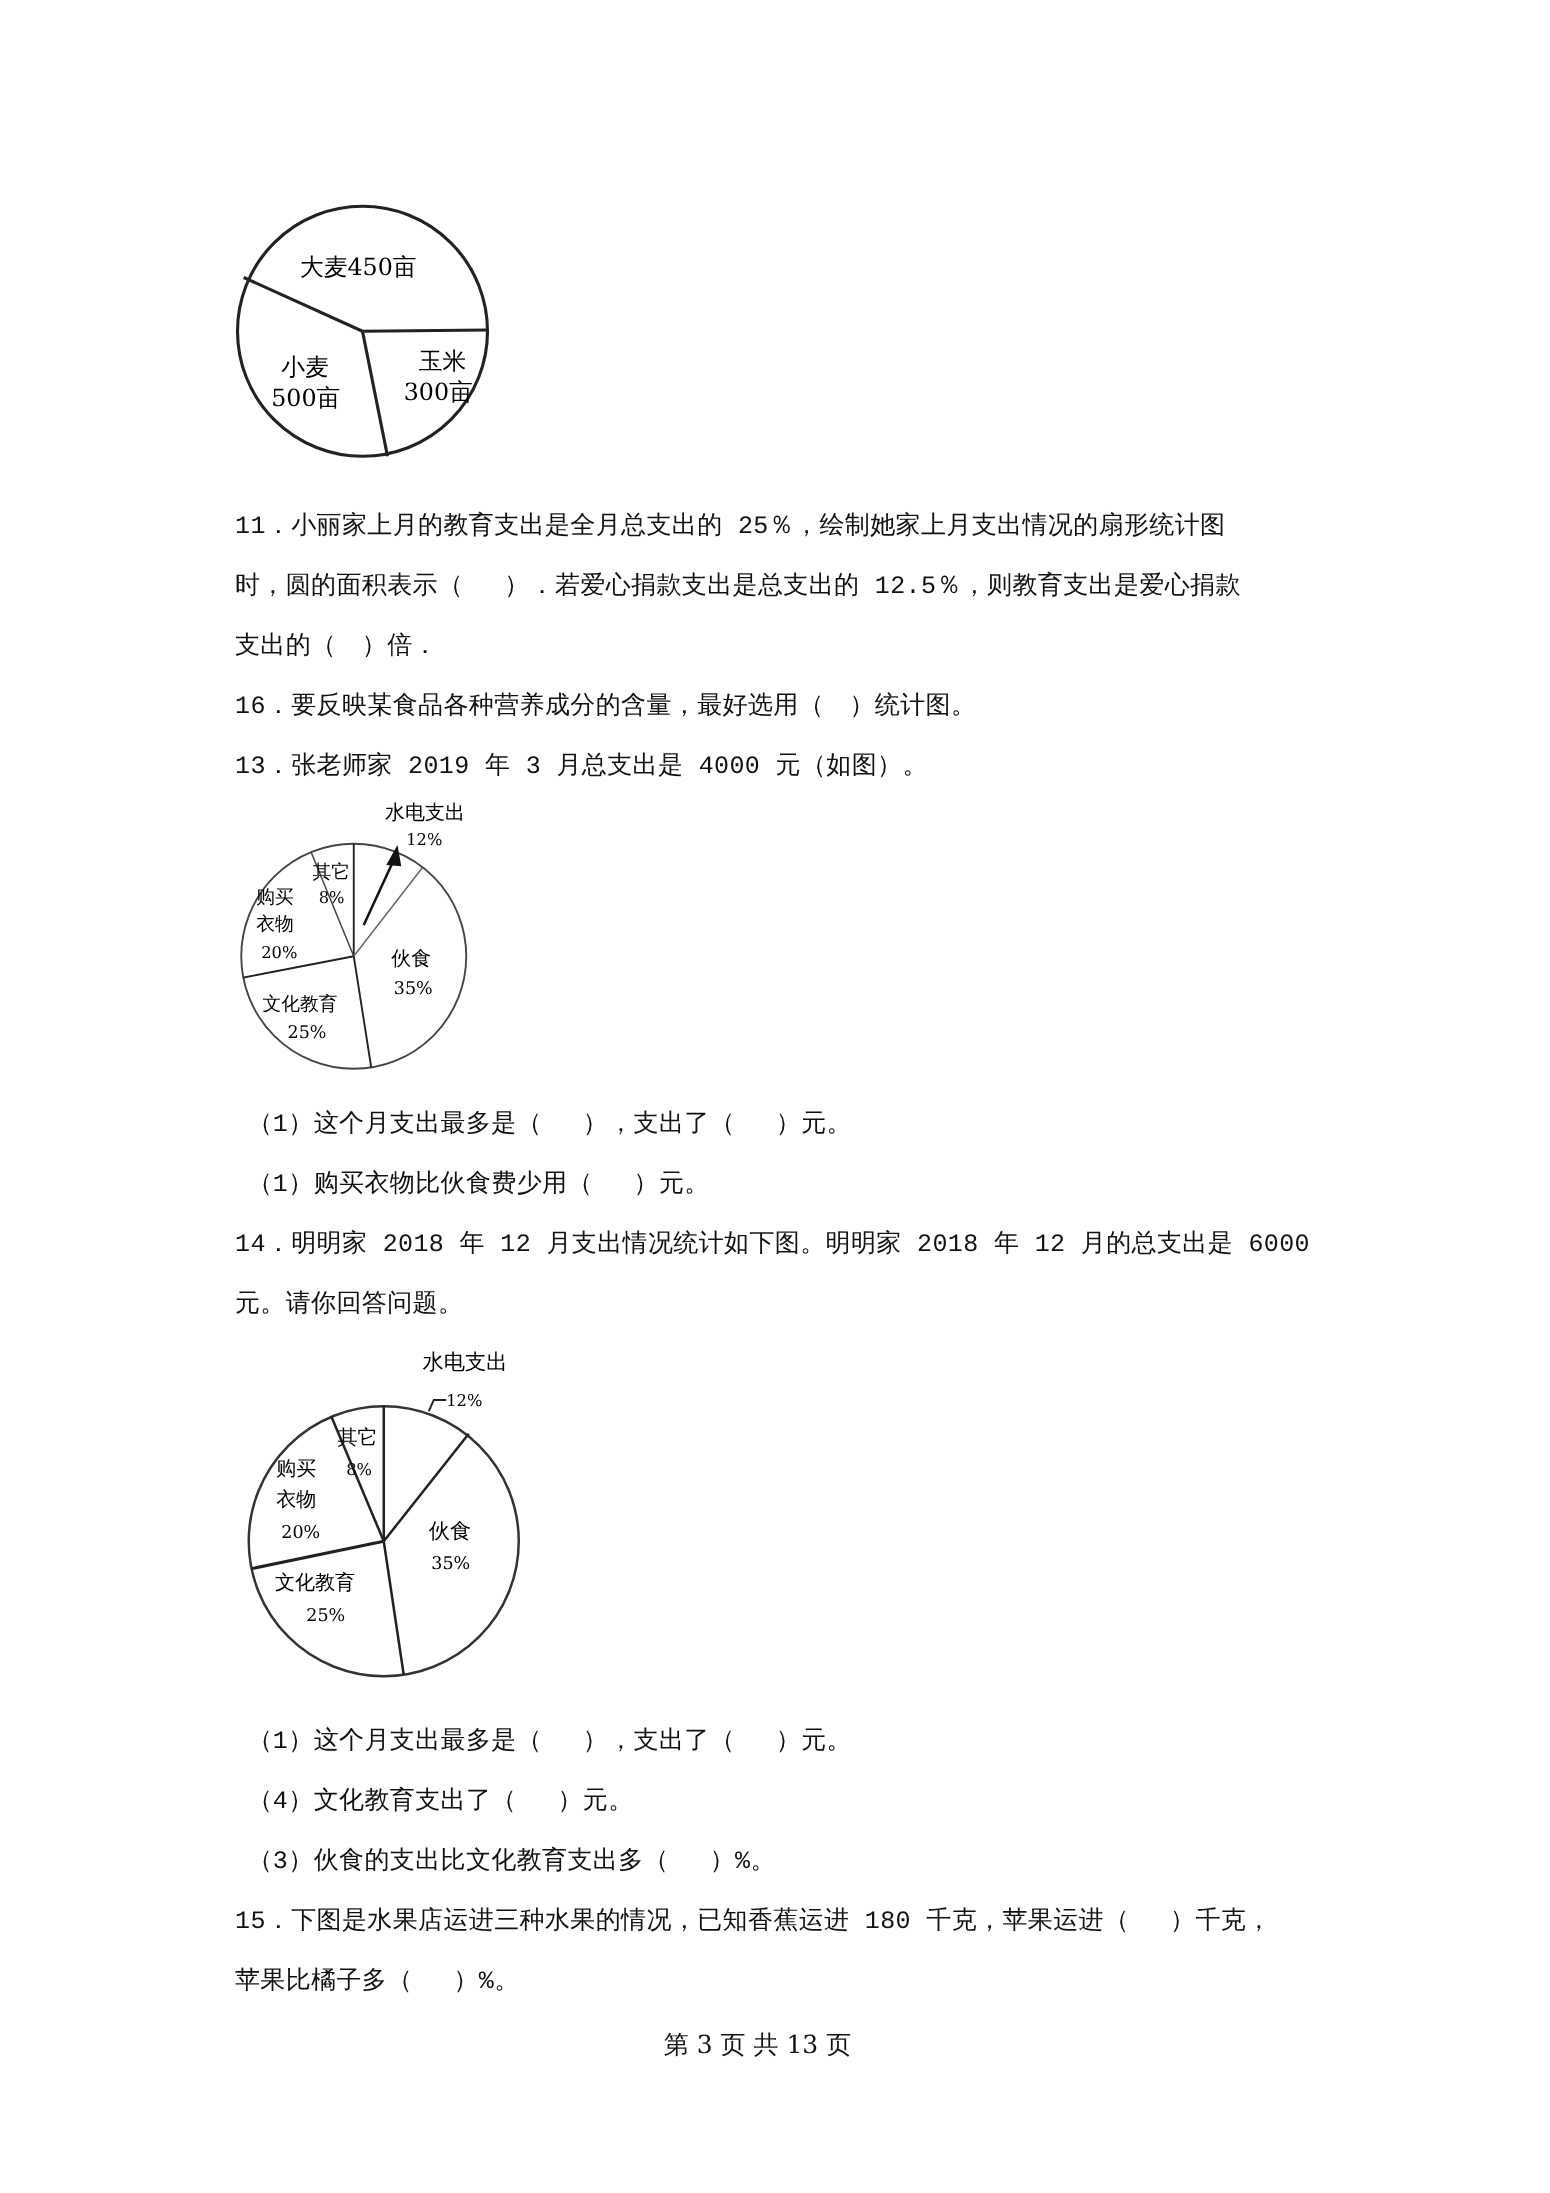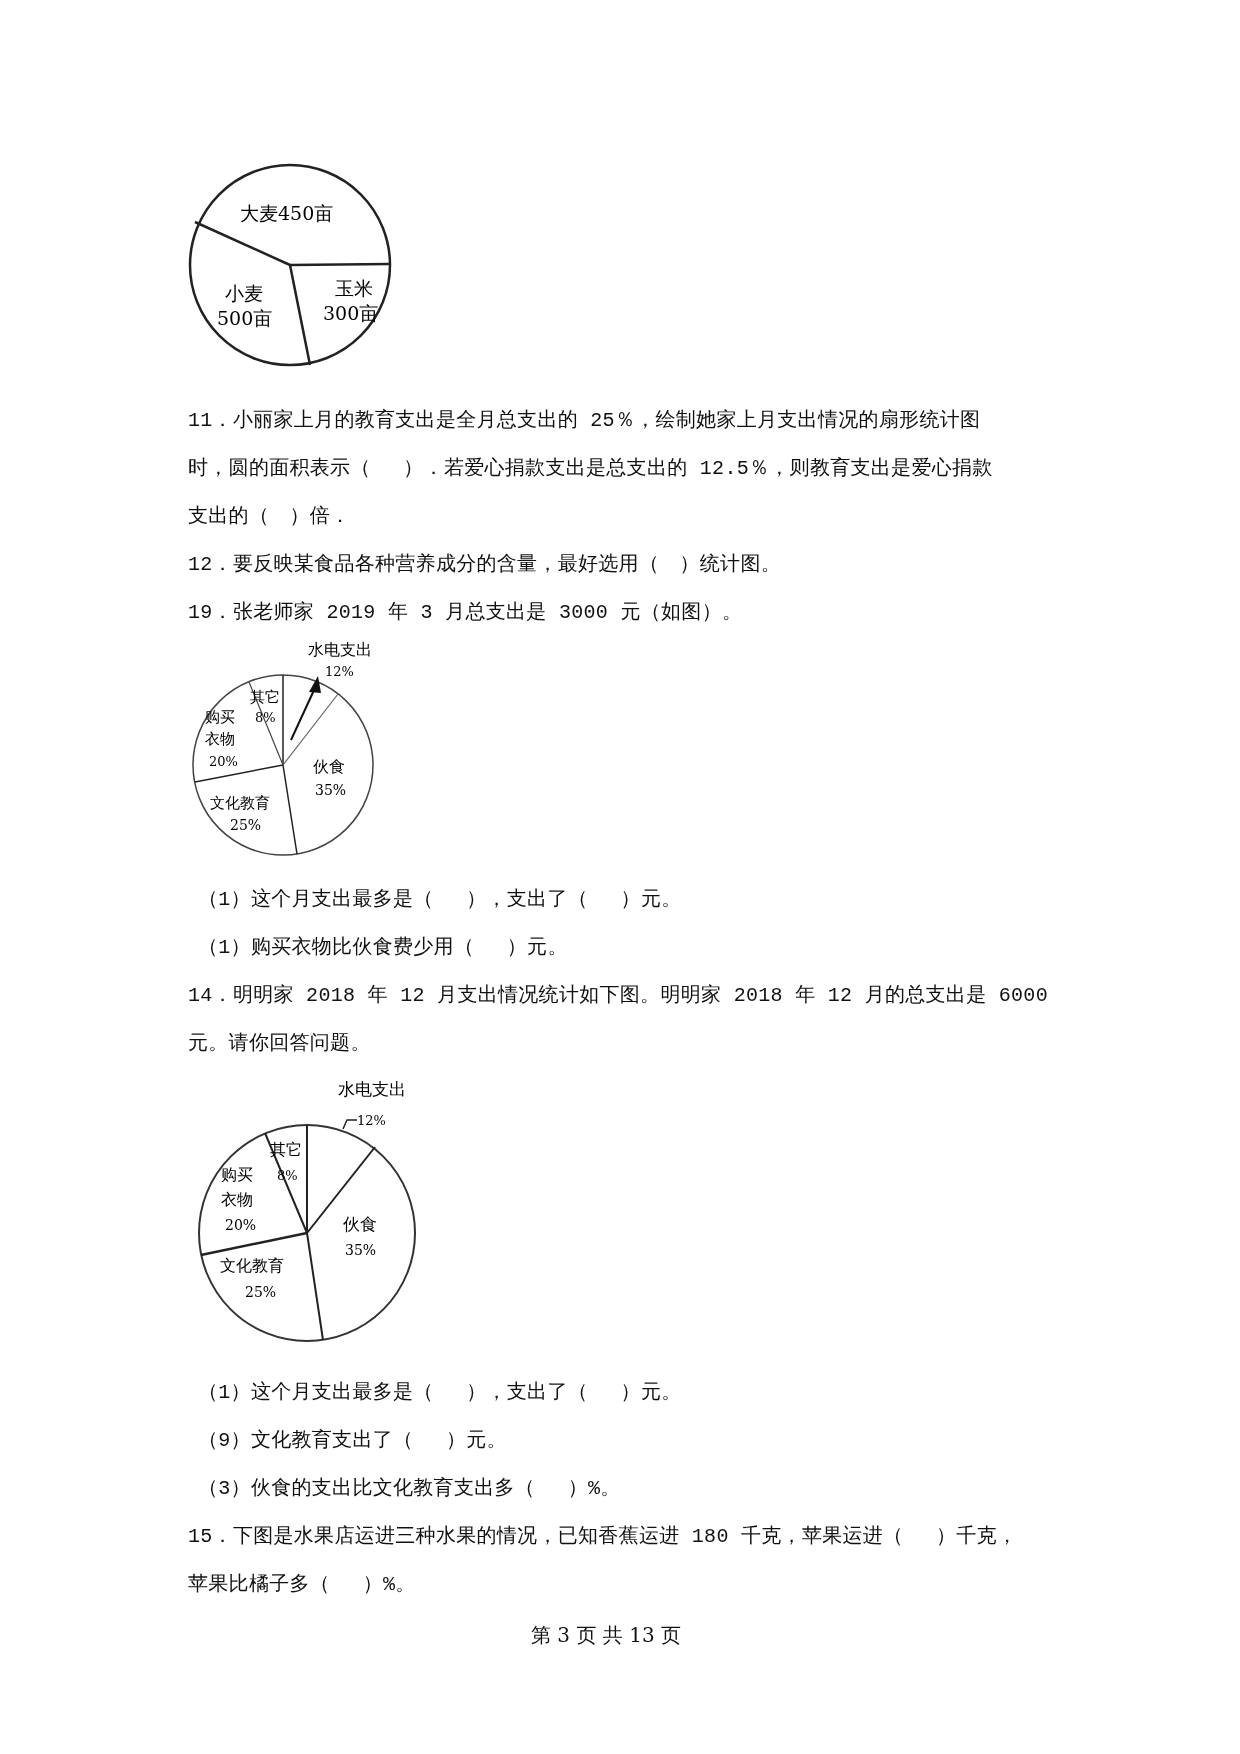--- a/index.html
+++ b/index.html
@@ -21,22 +21,22 @@
   <text x="55" y="60" font-size="19">大麦450亩</text>
   <text x="40" y="140" font-size="19">小麦</text>
   <text x="32" y="165" font-size="19">500亩</text>
   <text x="150" y="135" font-size="19">玉米</text>
   <text x="138" y="160" font-size="19">300亩</text>
 </svg>
 
 <div class="line" style="top:406px">11．小丽家上月的教育支出是全月总支出的 25％，绘制她家上月支出情况的扇形统计图</div>
 <div class="line" style="top:454px">时，圆的面积表示（　 ）．若爱心捐款支出是总支出的 12.5％，则教育支出是爱心捐款</div>
 <div class="line" style="top:502px">支出的（　）倍．</div>
-<div class="line" style="top:550px">12．要反映某食品各种营养成分的含量，最好选用（　）统计图。</div>
-<div class="line" style="top:598px">19．张老师家 2019 年 3 月总支出是 3000 元（如图）。</div>
+<div class="line" style="top:550px">16．要反映某食品各种营养成分的含量，最好选用（　）统计图。</div>
+<div class="line" style="top:598px">13．张老师家 2019 年 3 月总支出是 4000 元（如图）。</div>
 
 <svg class="chart" style="left:185px;top:640px" width="220" height="230" viewBox="0 0 220 230">
   <circle cx="98" cy="125" r="90" fill="#fff" stroke="#444" stroke-width="1.5"></circle>
   <line x1="98" y1="125" x2="98" y2="35" stroke="#222" stroke-width="1.5"></line>
   <line x1="98" y1="125" x2="153" y2="54" stroke="#666" stroke-width="1.2"></line>
   <line x1="98" y1="125" x2="112" y2="214" stroke="#222" stroke-width="1.5"></line>
   <line x1="98" y1="125" x2="10" y2="142" stroke="#222" stroke-width="1.5"></line>
   <line x1="98" y1="125" x2="64" y2="42" stroke="#444" stroke-width="1.2"></line>
   <line x1="106" y1="100" x2="130" y2="48" stroke="#111" stroke-width="2"></line>
   <polygon points="133,36 124,52 136,53" fill="#111"></polygon>
@@ -73,18 +73,18 @@
   <text x="26" y="105" font-size="16">购买</text>
   <text x="26" y="130" font-size="16">衣物</text>
   <text x="30" y="155" font-size="14">20%</text>
   <text x="148" y="155" font-size="17">伙食</text>
   <text x="150" y="180" font-size="14">35%</text>
   <text x="25" y="196" font-size="16">文化教育</text>
   <text x="50" y="222" font-size="14">25%</text>
 </svg>
 
 <div class="line sub" style="top:1378px">（1）这个月支出最多是（　 ），支出了（　 ）元。</div>
-<div class="line sub" style="top:1426px">（9）文化教育支出了（　 ）元。</div>
+<div class="line sub" style="top:1426px">（4）文化教育支出了（　 ）元。</div>
 <div class="line sub" style="top:1474px">（3）伙食的支出比文化教育支出多（　 ）%。</div>
 <div class="line" style="top:1522px">15．下图是水果店运进三种水果的情况，已知香蕉运进 180 千克，苹果运进（　 ）千克，</div>
 <div class="line" style="top:1570px">苹果比橘子多（　 ）%。</div>
 
 <div class="footer">第 3 页 共 13 页</div>
 
 </body></html>

